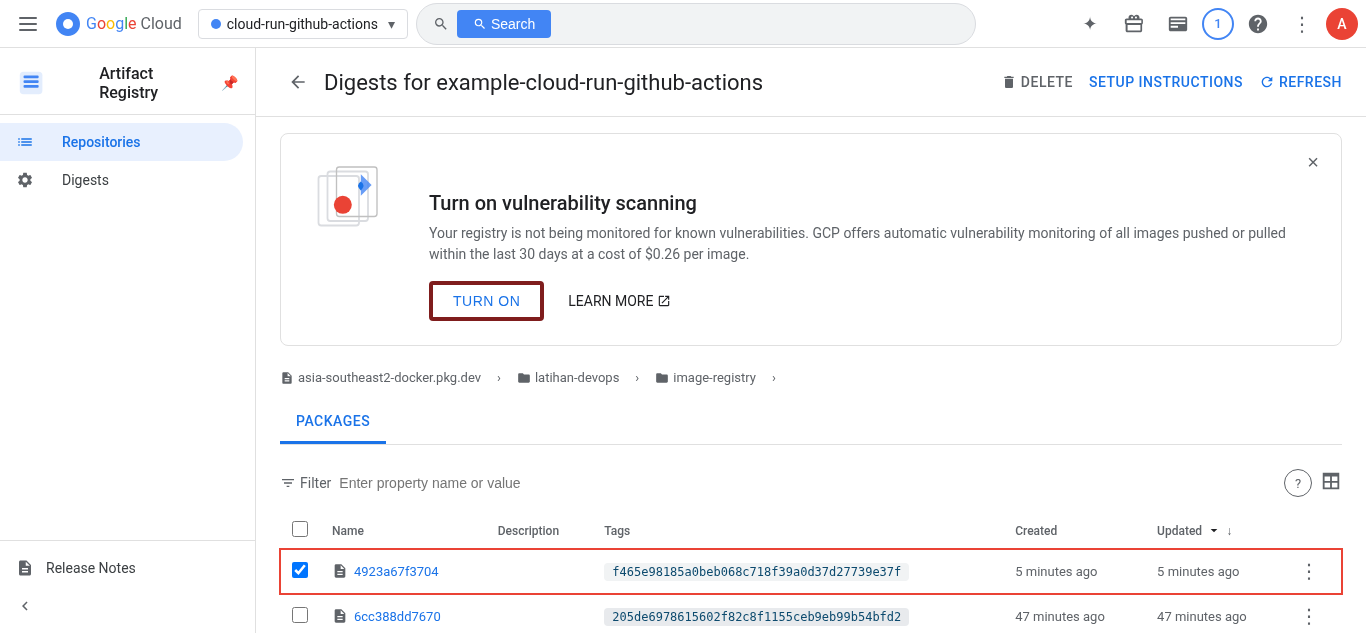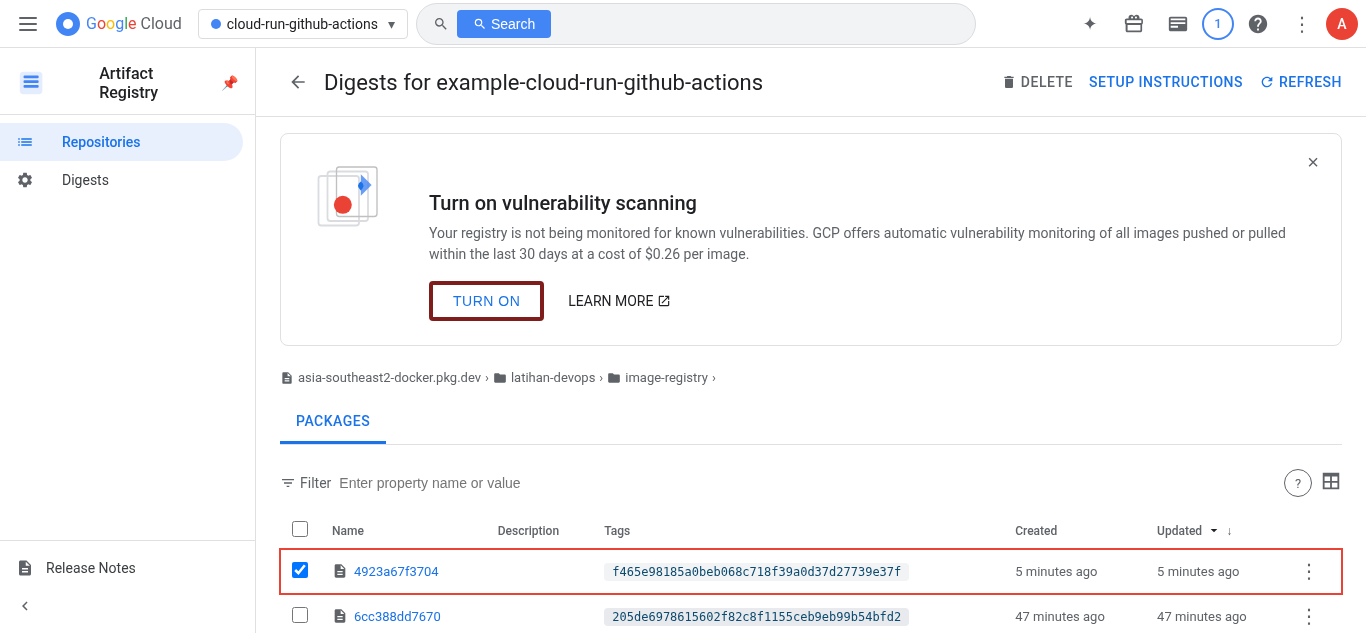--- a/index.html
+++ b/index.html
@@ -106,21 +106,21 @@
     .banner-desc { font-size: 14px; color: #5f6368; line-height: 1.5; max-width: 860px; }
     .banner-actions { display: flex; align-items: center; gap: 24px; margin-top: 16px; }
     .turn-on-btn {
       border: 4px solid #7f1d1d; color: #1a73e8; background: #fff;
       padding: 8px 20px; border-radius: 4px; cursor: pointer; font-size: 14px; font-weight: 500; letter-spacing: 0.5px;
     }
     .learn-more-link { color: #202124; font-size: 14px; cursor: pointer; display: flex; align-items: center; gap: 4px; }
     .close-banner { position: absolute; top: 12px; right: 12px; cursor: pointer; color: #5f6368; font-size: 20px; border: none; background: transparent; width: 32px; height: 32px; border-radius: 50%; display: flex; align-items: center; justify-content: center; }
 
     
-    .breadcrumb { display: flex; align-items: center; gap: 4px; margin-bottom: 16px; font-size: 13px; color: #5f6368; flex-wrap: wrap; }
+    .breadcrumb { display: flex; align-items: center; gap: 16px; margin-bottom: 16px; font-size: 13px; color: #5f6368; flex-wrap: wrap; }
     .breadcrumb-link { color: #5f6368; cursor: pointer; display: flex; align-items: center; gap: 4px; }
     .breadcrumb-sep { color: #5f6368; }
     .breadcrumb-current { color: #202124; display: flex; align-items: center; gap: 6px; }
     .breadcrumb-copy { cursor: pointer; color: #5f6368; }
 
     
     .tabs { display: flex; border-bottom: 1px solid #e0e0e0; margin-bottom: 16px; }
     .tab {
       padding: 12px 16px; cursor: pointer; font-size: 14px; font-weight: 500;
       color: #5f6368; border-bottom: 3px solid transparent; letter-spacing: 0.5px;

